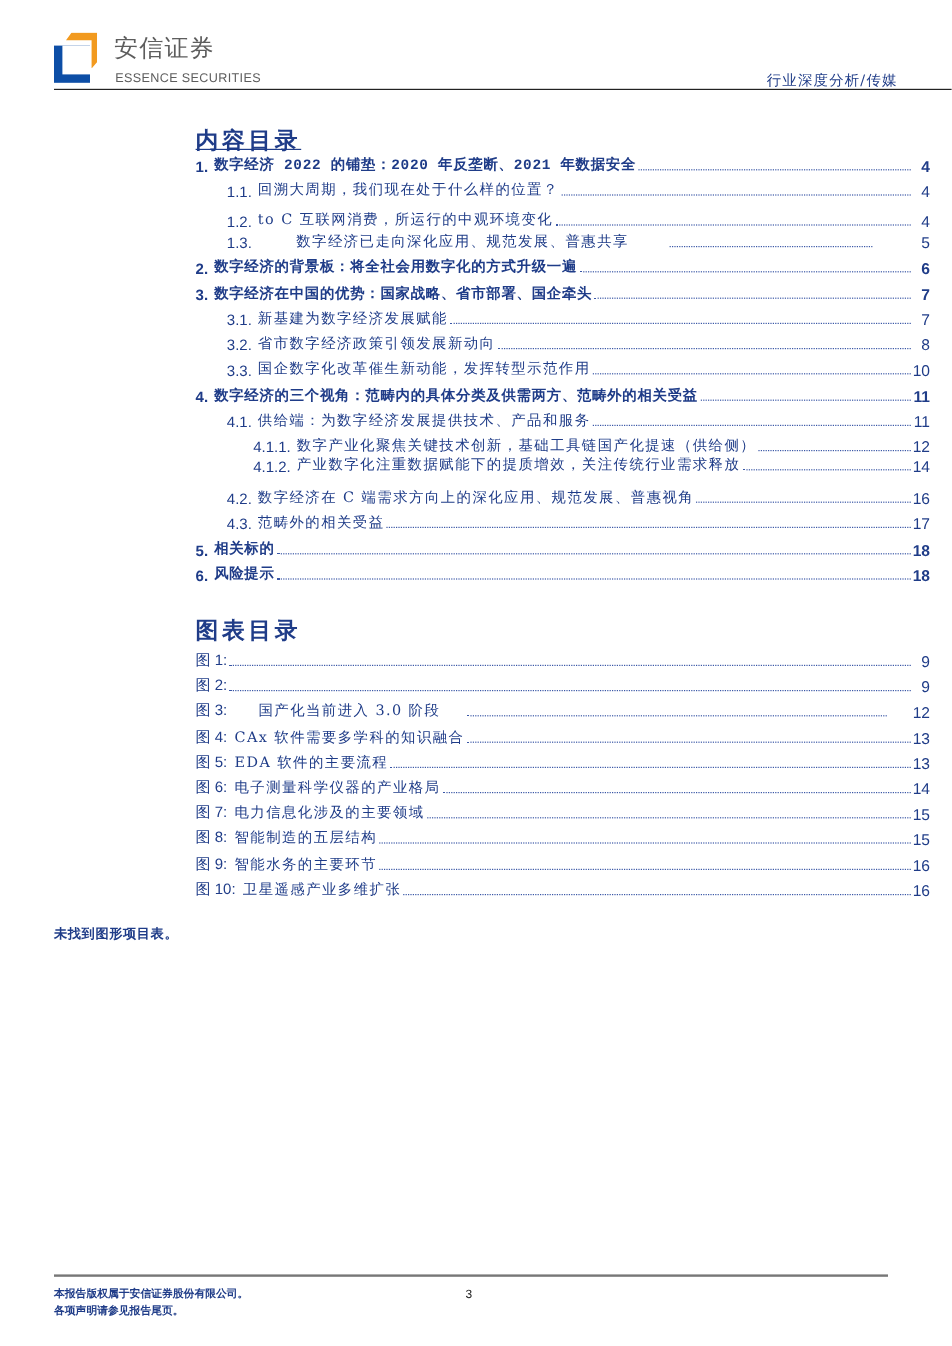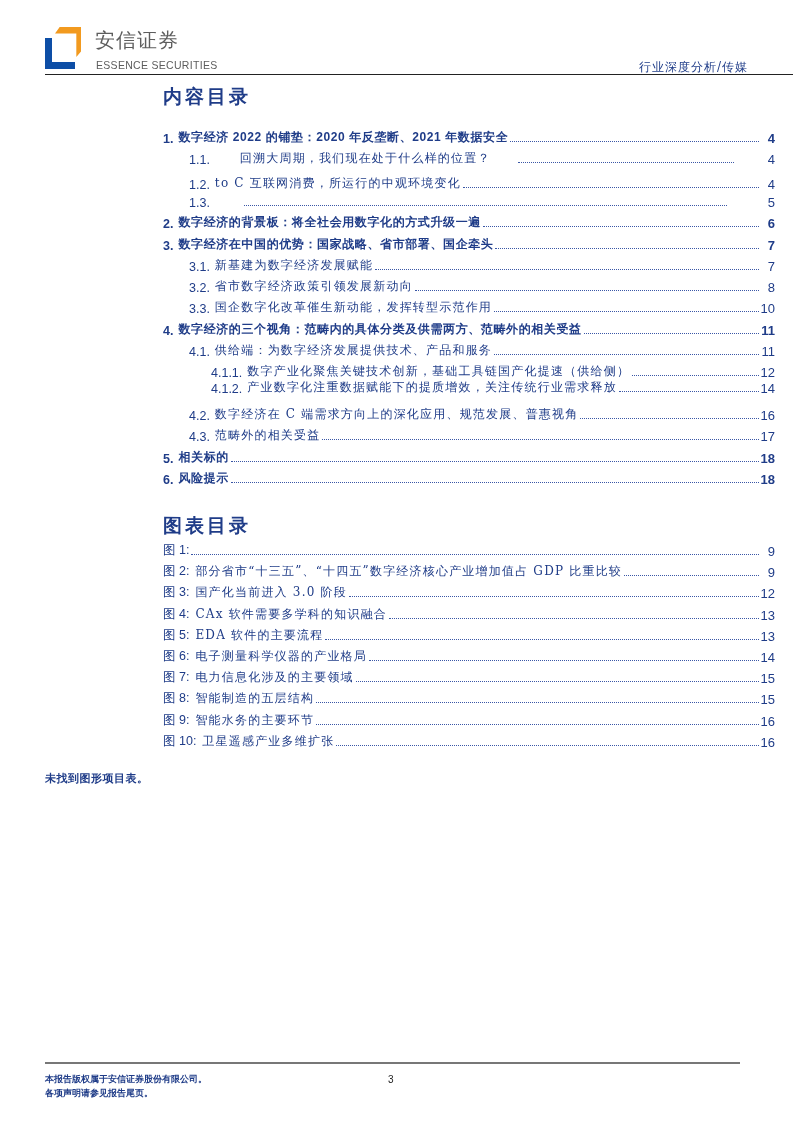--- a/index.html
+++ b/index.html
@@ -18,21 +18,21 @@
   .header-right { position: absolute; right: 45px; top: 59px; font-size: 12px; color: #1f3c88; letter-spacing: 1px;
                   font-family: "DejaVu Serif", serif; margin-left: 12px; }
   .section-title { position: absolute; left: 163px; font-size: 19px; font-weight: bold; color: #1f3c88; letter-spacing: 3px;
                    font-family: "DejaVu Serif", serif; }
   .toc { position: absolute; left: 163px; width: 612px; }
   .row { position: absolute; left: 0; right: 0; height: 18px; display: flex; align-items: flex-end; font-size: 12.5px; color: #1f3c88;
          white-space: nowrap; }
   .row.lvl1 { font-weight: bold; }
   .row .num { flex: none; }
   .row .txt { flex: none; margin-left: 5px; letter-spacing: 1.2px; font-family: "DejaVu Serif", serif; font-size: 12px; }
-  .row.lvl1 .txt { font-family: Liberation Sans, sans-serif; letter-spacing: 0.6px; }
+  .row.lvl1 .txt { font-family: Liberation Mono, monospace; letter-spacing: 0.6px; }
   .row .dots { flex: 1 1 auto; border-bottom: 1.5px dotted #3a57a6; margin: 0 2px 4px 2px; min-width: 10px; }
   .row .pg { flex: none; font-size: 13px; text-align: right; min-width: 14px; }
   .fig .row .txt { margin-left: 6px; }
   .missing { position: absolute; left: 45px; top: 771px; font-size: 11px; font-weight: bold; color: #1f3c88;
              font-family: "DejaVu Serif", serif; letter-spacing: 0.5px; }
   .footer-line { position: absolute; left: 45px; top: 1062px; width: 695px; height: 2px; background: #777; }
   .footer-left { position: absolute; left: 45px; top: 1072px; font-size: 9px; font-weight: bold; line-height: 14px; color: #1f3c88;
                  font-family: "DejaVu Serif", serif; }
   .page-num { position: absolute; left: 388px; top: 1074px; font-size: 10px; color: #222; }
 </style>
@@ -42,42 +42,43 @@
 <div class="logo">
   <div class="blue"></div>
   <div class="blue-inner"></div>
   <div class="orange"></div>
 </div>
 <div class="brand-cn">安信证券</div>
 <div class="brand-en">ESSENCE SECURITIES</div>
 <div class="header-right">行业深度分析/传媒</div>
 <div class="header-line"></div>
 
-<div class="section-title" style="top:84px;">内容目录</div>
+<div class="section-title" style="top:104px;text-decoration:underline;">内容目录</div>
 <div class="toc" id="toc" style="top:128px;">
     <div class="row lvl1" style="top: 0px; padding-left: 0px;">
       <span class="num">1.</span>
       <span class="txt">数字经济 2022 的铺垫：2020 年反垄断、2021 年数据安全</span>
       <span class="dots"></span>
       <span class="pg">4</span>
     </div>
-    <div class="row" style="top: 21.3px; padding-left: 26px; gap: 25px;">
+    <div class="row" style="top: 21.3px; padding-left: 26px;">
       <span class="num">1.1.</span>
       <span class="txt">回溯大周期，我们现在处于什么样的位置？</span>
       <span class="dots"></span>
       <span class="pg">4</span>
     </div>
     <div class="row" style="top: 46px; padding-left: 26px;">
       <span class="num">1.2.</span>
       <span class="txt">to C 互联网消费，所运行的中观环境变化</span>
       <span class="dots"></span>
       <span class="pg">4</span>
     </div>
     <div class="row" style="top: 63.9px; padding-left: 26px; gap: 32px;">
       <span class="num">1.3.</span>
+      <span class="txt">数字经济已走向深化应用、规范发展、普惠共享</span>
       <span class="dots"></span>
       <span class="pg">5</span>
     </div>
     <div class="row lvl1" style="top: 85.2px; padding-left: 0px;">
       <span class="num">2.</span>
       <span class="txt">数字经济的背景板：将全社会用数字化的方式升级一遍</span>
       <span class="dots"></span>
       <span class="pg">6</span>
     </div>
     <div class="row lvl1" style="top: 106.5px; padding-left: 0px;">
@@ -156,25 +157,24 @@
 
 <div class="section-title" style="top:513px;">图表目录</div>
 <div class="toc fig" id="figs" style="top:541px;">
     <div class="row" style="top: 0px; padding-left: 0px;">
       <span class="num">图 1:</span>
       <span class="dots"></span>
       <span class="pg">9</span>
     </div>
     <div class="row" style="top: 21.2px; padding-left: 0px;">
       <span class="num">图 2:</span>
-      <span class="txt">部分省市“十三五”、“十四五”数字经济核心产业增加值占 GDP 比重比较</span>
       <span class="dots"></span>
       <span class="pg">9</span>
     </div>
-    <div class="row" style="top: 42.4px; padding-left: 0px;">
+    <div class="row" style="top: 42.4px; padding-left: 0px; gap: 20px;">
       <span class="num">图 3:</span>
       <span class="txt">国产化当前进入 3.0 阶段</span>
       <span class="dots"></span>
       <span class="pg">12</span>
     </div>
     <div class="row" style="top: 63.6px; padding-left: 0px;">
       <span class="num">图 4:</span>
       <span class="txt">CAx 软件需要多学科的知识融合</span>
       <span class="dots"></span>
       <span class="pg">13</span>

